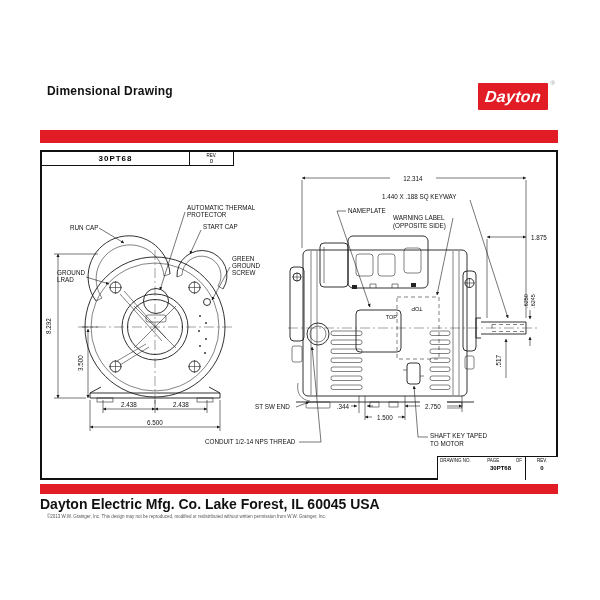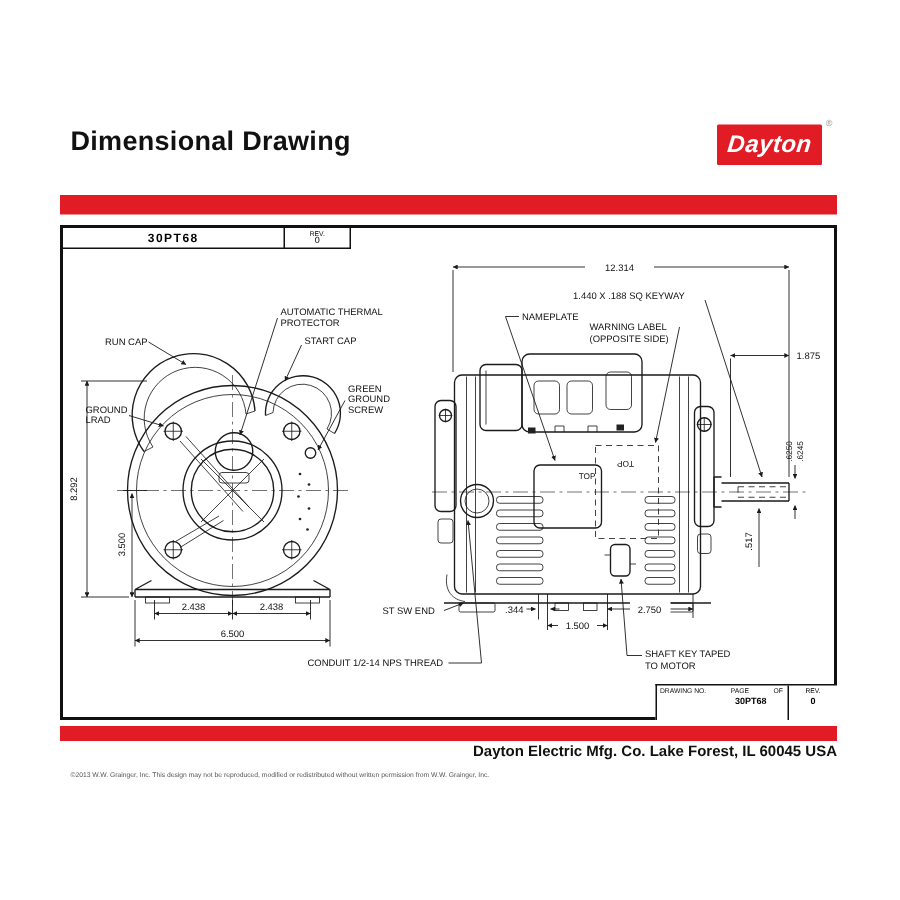--- a/index.html
+++ b/index.html
@@ -1,38 +1,38 @@
 <!DOCTYPE html>
 <html><head>
 <meta charset="utf-8">
 <style>
   html,body{margin:0;padding:0;background:#fff;width:600px;height:600px;font-family:"Liberation Sans",sans-serif;}
   .stage{position:relative;width:600px;height:600px;background:#fff;overflow:hidden;}
-  .hdr-title{position:absolute;left:47px;top:84px;font-size:18px;font-weight:bold;color:#111;letter-spacing:.2px;}
+  .hdr-title{position:absolute;left:47px;top:84px;font-size:12px;font-weight:bold;color:#111;letter-spacing:.2px;}
   .logo{position:absolute;left:478px;top:83px;width:70px;height:27px;background:#e21c25;display:flex;align-items:center;justify-content:center;border-radius:1px;}
   .logo .wordmark{color:#fff;font-style:italic;font-weight:bold;font-size:16px;letter-spacing:.3px;transform:skewX(-6deg);}
   .logo .reg{position:absolute;right:-7px;top:-3px;font-size:6px;color:#999;font-style:normal;}
   .bar{position:absolute;left:40px;width:518px;background:#e21c25;}
   .bar1{top:130px;height:13px;}
   .bar2{top:484px;height:10px;}
   .frame{position:absolute;left:40px;top:150px;width:518px;height:330px;border:2px solid #111;box-sizing:border-box;background:#fff;}
   .tblock{position:absolute;left:40px;top:150px;display:flex;z-index:3;}
   .tblock .cell1{width:150px;height:16px;border-right:1px solid #111;border-bottom:1px solid #111;border-left:2px solid #111;border-top:2px solid #111;display:flex;align-items:center;justify-content:center;font-size:8px;font-weight:bold;letter-spacing:1px;box-sizing:border-box;background:#fff;}
   .tblock .cell2{width:44px;height:16px;border-right:1px solid #111;border-bottom:1px solid #111;border-top:2px solid #111;display:flex;flex-direction:column;align-items:center;justify-content:center;box-sizing:border-box;background:#fff;}
   .tblock .rev-l{font-size:4.5px;line-height:5px;}
   .tblock .rev-v{font-size:6px;line-height:7px;}
   .bblock{position:absolute;left:437px;top:456px;width:121px;height:24px;border-left:1px solid #111;border-top:1px solid #111;box-sizing:border-box;display:flex;z-index:3;background:#fff;}
   .bblock .left{flex:1;display:flex;flex-direction:column;border-right:1px solid #111;}
   .bblock .hrow{display:flex;justify-content:space-between;padding:1px 3px 0 2px;}
   .bblock .hrow span{font-size:4.5px;color:#111;}
   .bblock .dnum{text-align:right;padding-right:14px;font-size:6px;font-weight:bold;margin-top:2px;}
   .bblock .right{width:32px;display:flex;flex-direction:column;align-items:center;}
   .bblock .right .rl{font-size:4.5px;margin-top:1px;}
   .bblock .right .rv{font-size:6px;font-weight:bold;margin-top:2px;}
-  .company{position:absolute;left:40px;top:496px;width:518px;text-align:right;font-size:10px;font-weight:bold;color:#111;}
+  .company{position:absolute;left:40px;top:496px;width:518px;text-align:left;font-size:14px;font-weight:bold;color:#111;}
   .copyright{position:absolute;left:47px;top:514px;font-size:4.5px;color:#555;}
   svg{position:absolute;left:40px;top:150px;z-index:2;}
   svg text{font-family:"Liberation Sans",sans-serif;font-size:6.3px;fill:#111;stroke:none;}
   .s{stroke:#1b1b1b;fill:none;stroke-width:0.9;}
   .thin{stroke:#1b1b1b;fill:none;stroke-width:0.55;}
   .dim{stroke:#1b1b1b;fill:none;stroke-width:0.6;}
   .cl{stroke:#444;fill:none;stroke-width:0.5;stroke-dasharray:10 3 2 3;}
   .dash{stroke:#1b1b1b;fill:none;stroke-width:0.55;stroke-dasharray:4 3;}
   .bg{fill:#fff;stroke:none;}
   .dot{fill:#222;stroke:none;}

